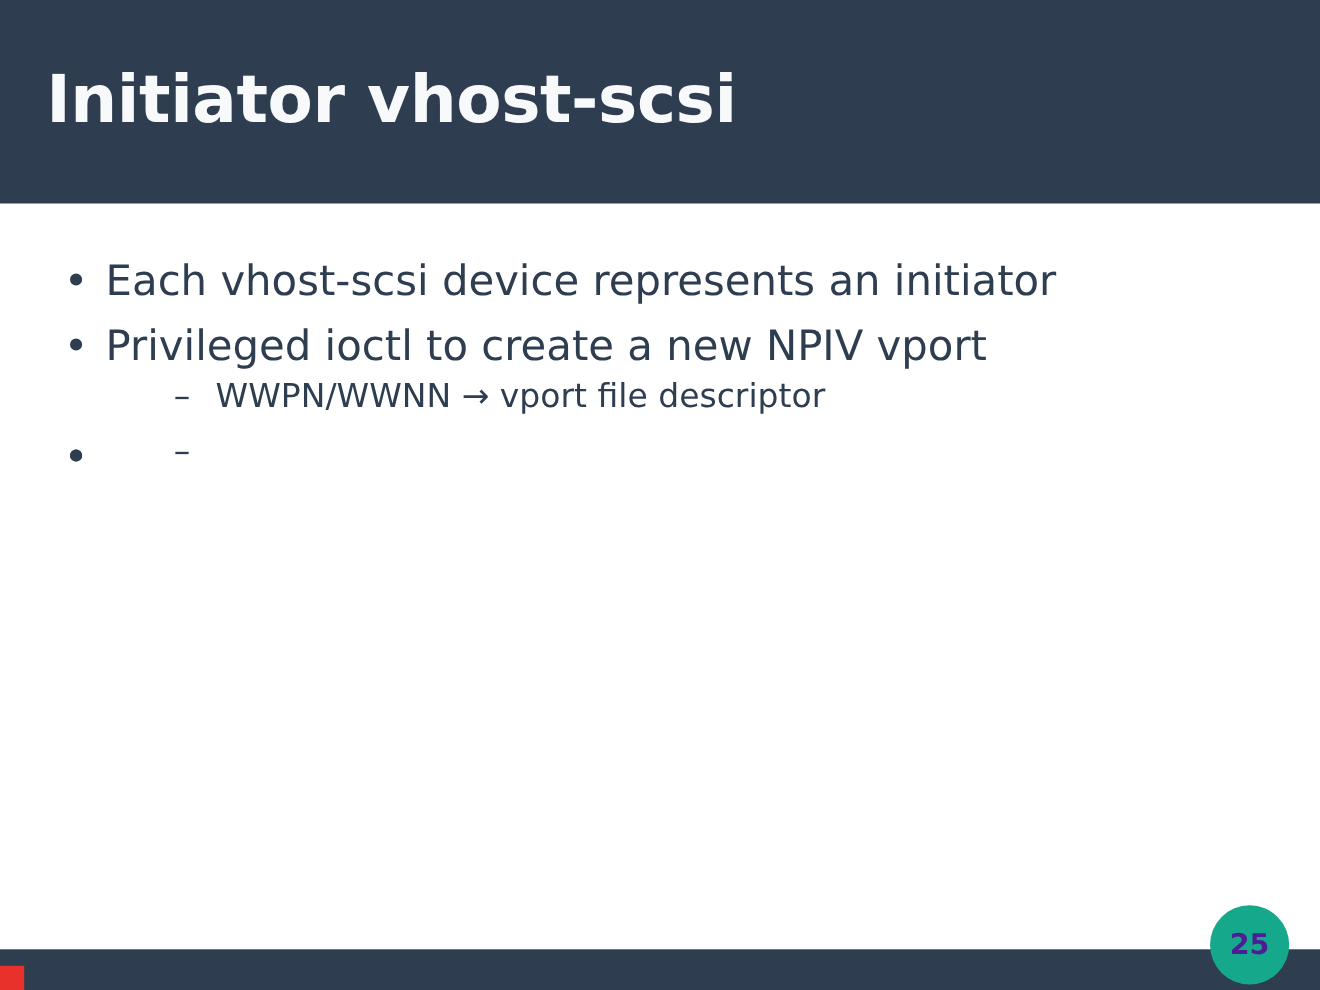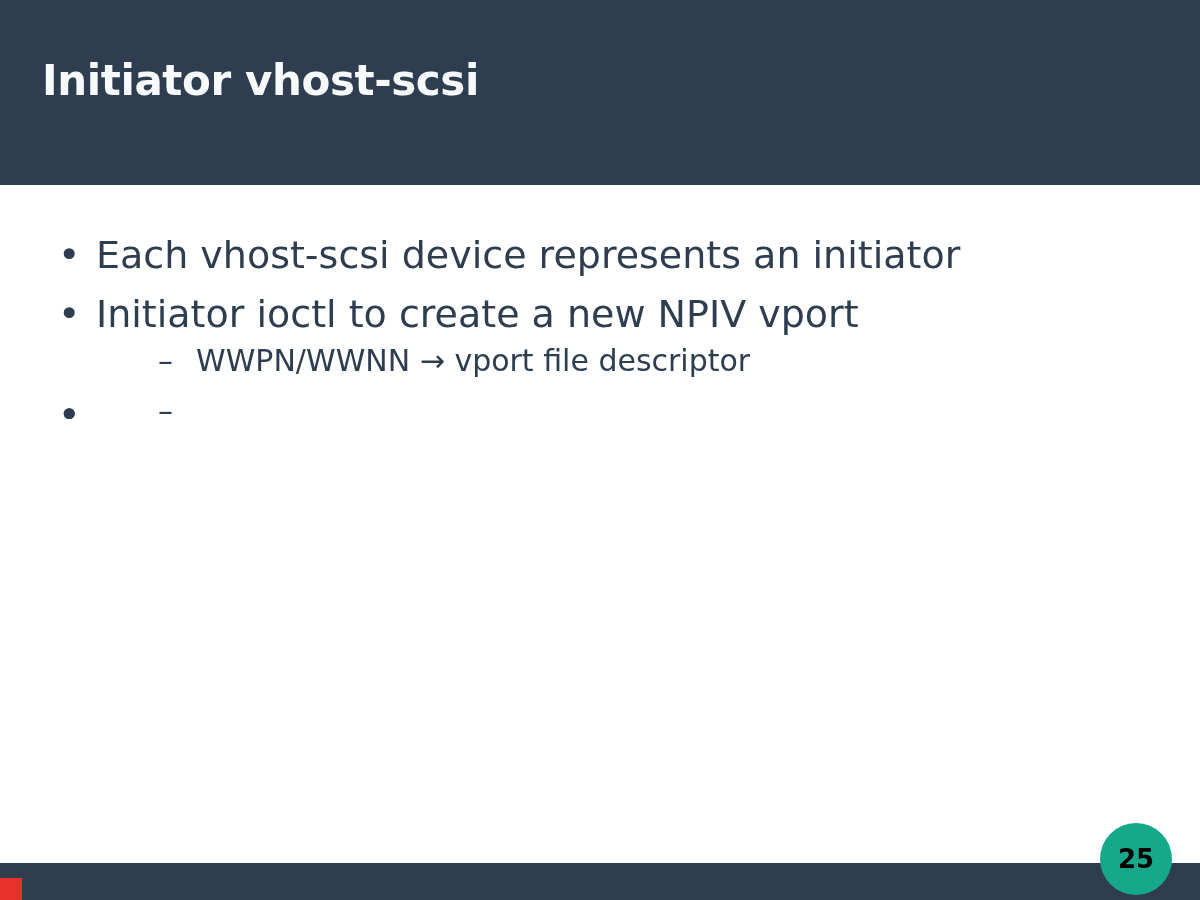--- a/index.html
+++ b/index.html
@@ -27,21 +27,21 @@
     left: 0;
     top: 0;
     width: 1200px;
     height: 185px;
     background: #2e3e50;
   }
   .slide-title {
     position: absolute;
     left: 42px;
     top: 58px;
-    font-size: 42px;
+    font-size: 60px;
     font-weight: bold;
     color: #f7f9fb;
     letter-spacing: -0.4px;
     line-height: 1.1;
     white-space: nowrap;
   }
 
   
   .content {
     position: absolute;
@@ -124,21 +124,21 @@
     position: absolute;
     left: 1100px;
     top: 823px;
     width: 72px;
     height: 72px;
     border-radius: 50%;
     background: #16a88a;
     display: flex;
     align-items: center;
     justify-content: center;
-    color: #000000;
+    color: #4c1d95;
     font-size: 26px;
     font-weight: bold;
   }
 </style>
 </head>
 <body>
 
 <div class="slide">
 
   <div class="header-bar"></div>
@@ -147,21 +147,21 @@
   <div class="content">
     <ul class="bullets">
 
       <li class="bullet">
         <span class="marker">•</span>
         <span class="bullet-text">Each vhost-scsi device represents an initiator</span>
       </li>
 
       <li class="bullet">
         <span class="marker">•</span>
-        <span class="bullet-text">Initiator ioctl to create a new NPIV vport</span>
+        <span class="bullet-text">Privileged ioctl to create a new NPIV vport</span>
         <ul class="subbullets">
           <li class="subbullet">
             <span class="marker">–</span>
             <span class="bullet-text">WWPN/WWNN → vport file descriptor</span>
           </li>
           <li class="subbullet">
             <span class="marker">–</span>
           </li>
         </ul>
       </li>

